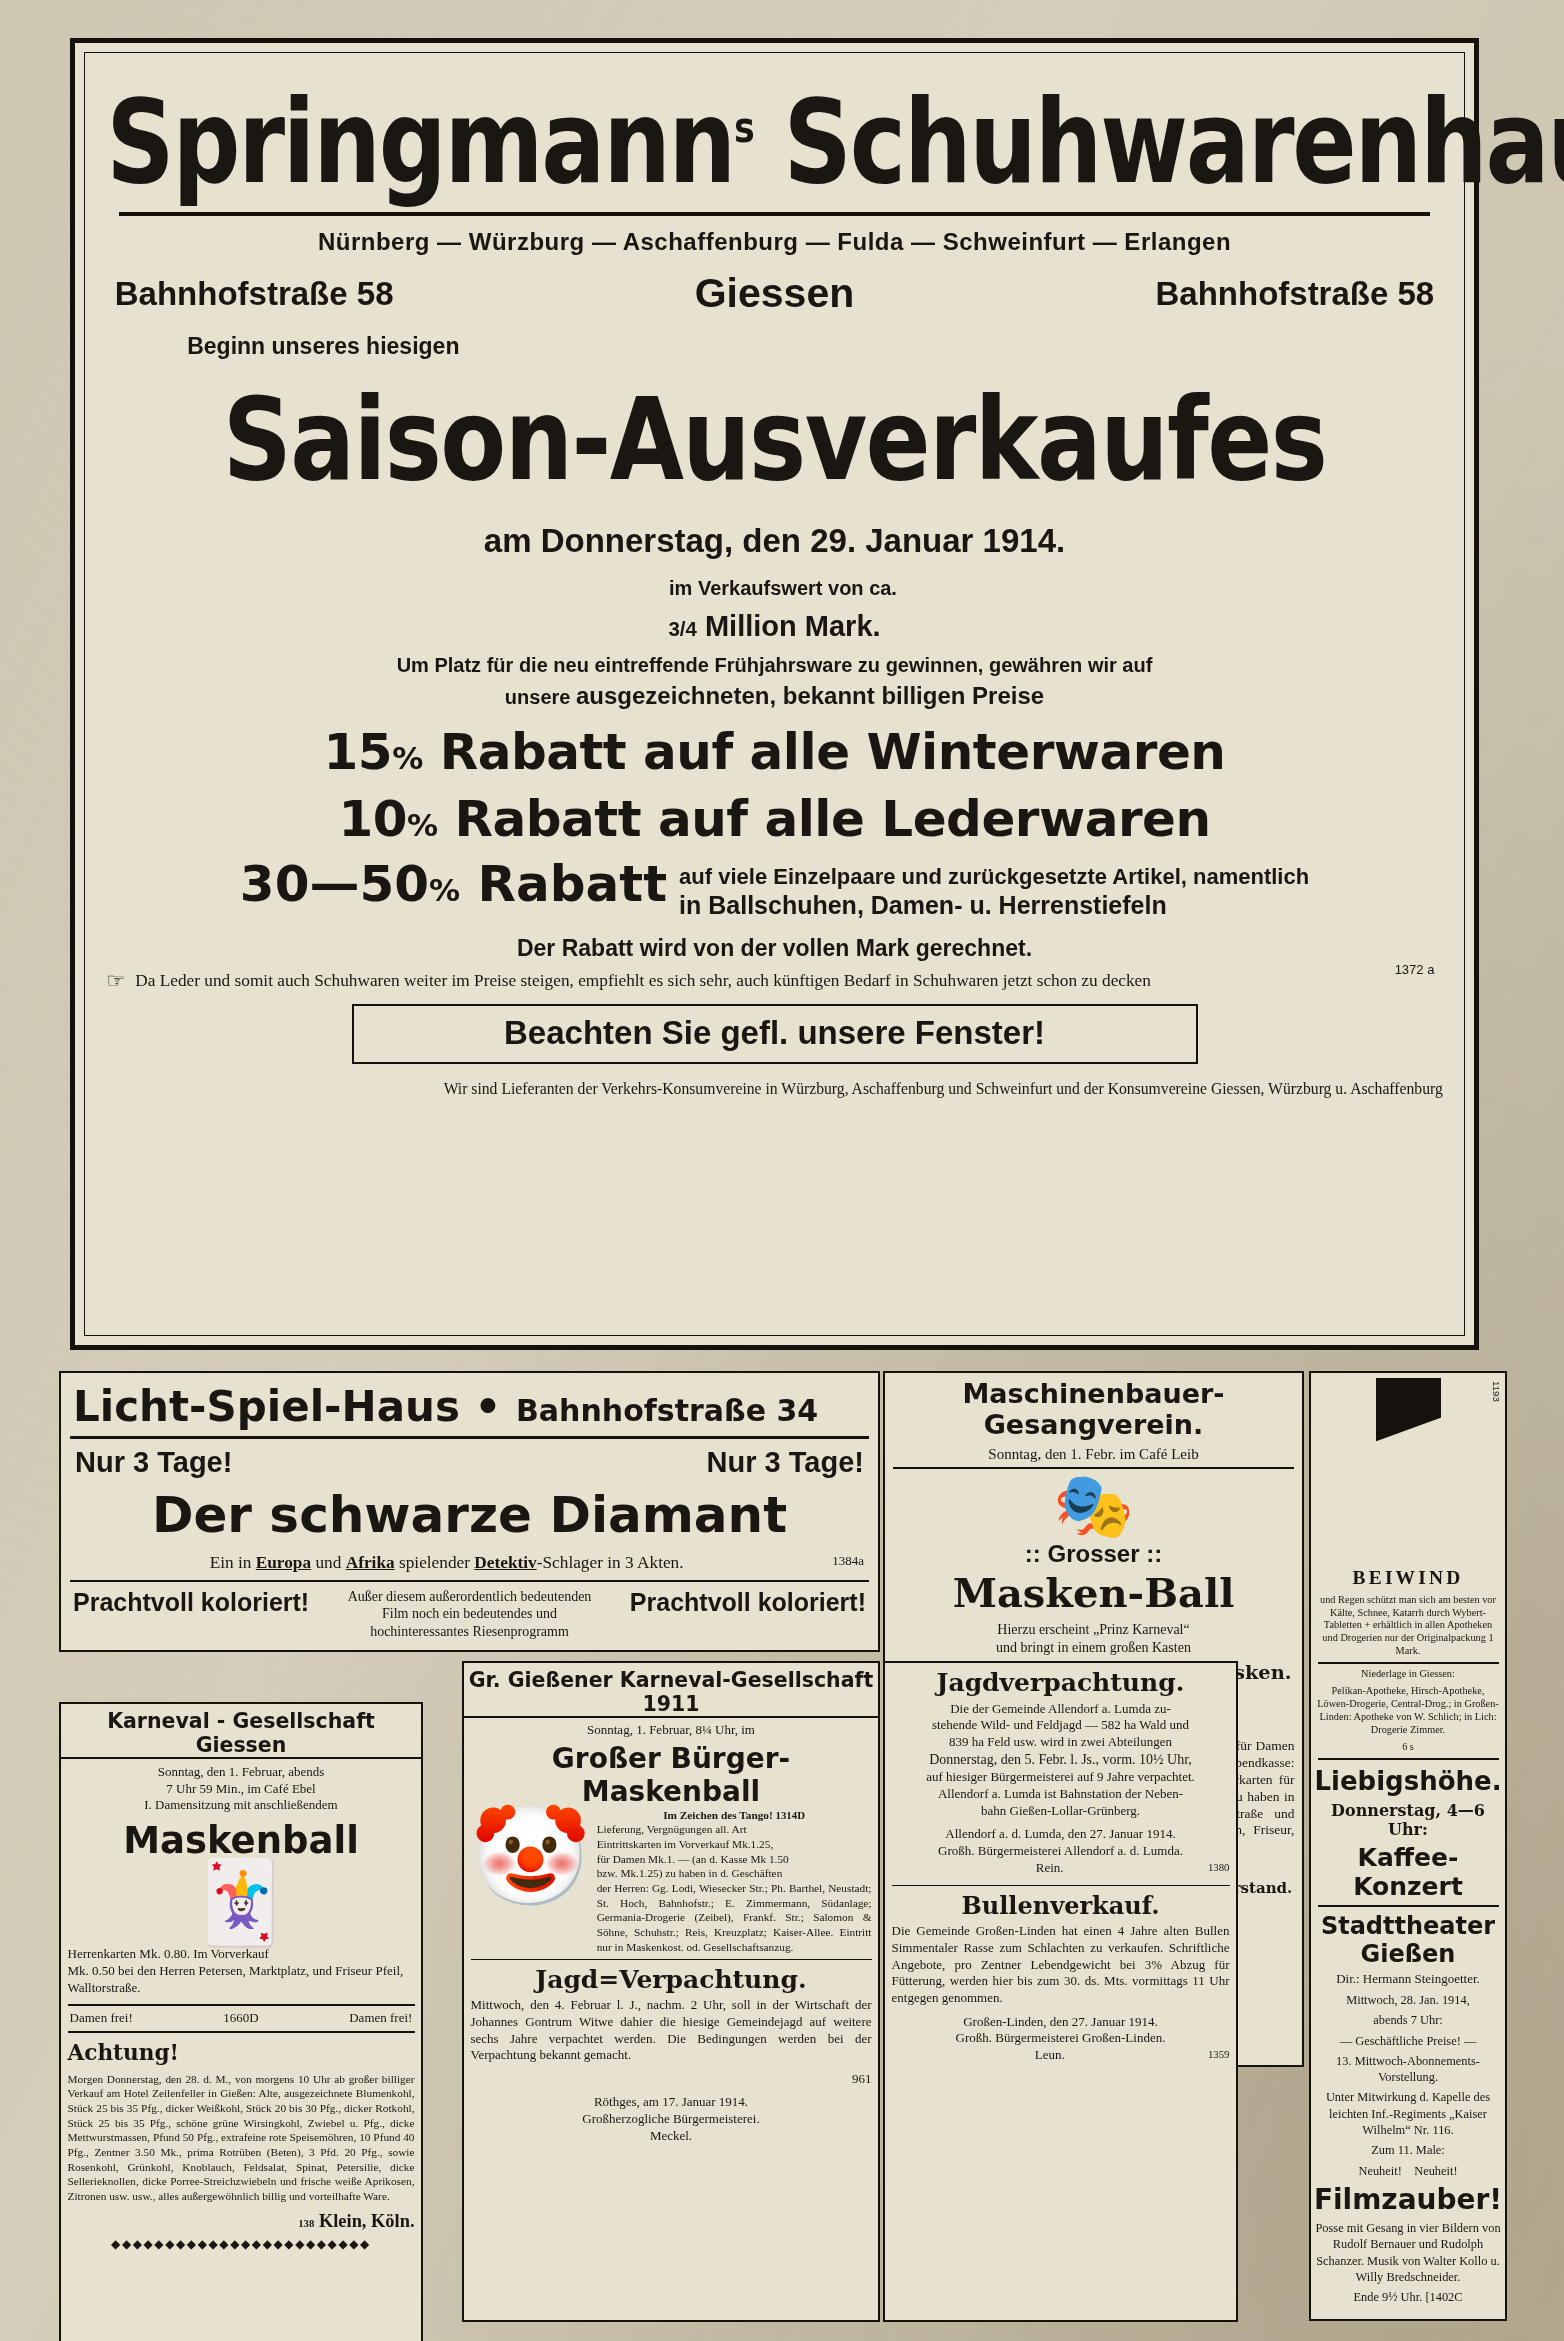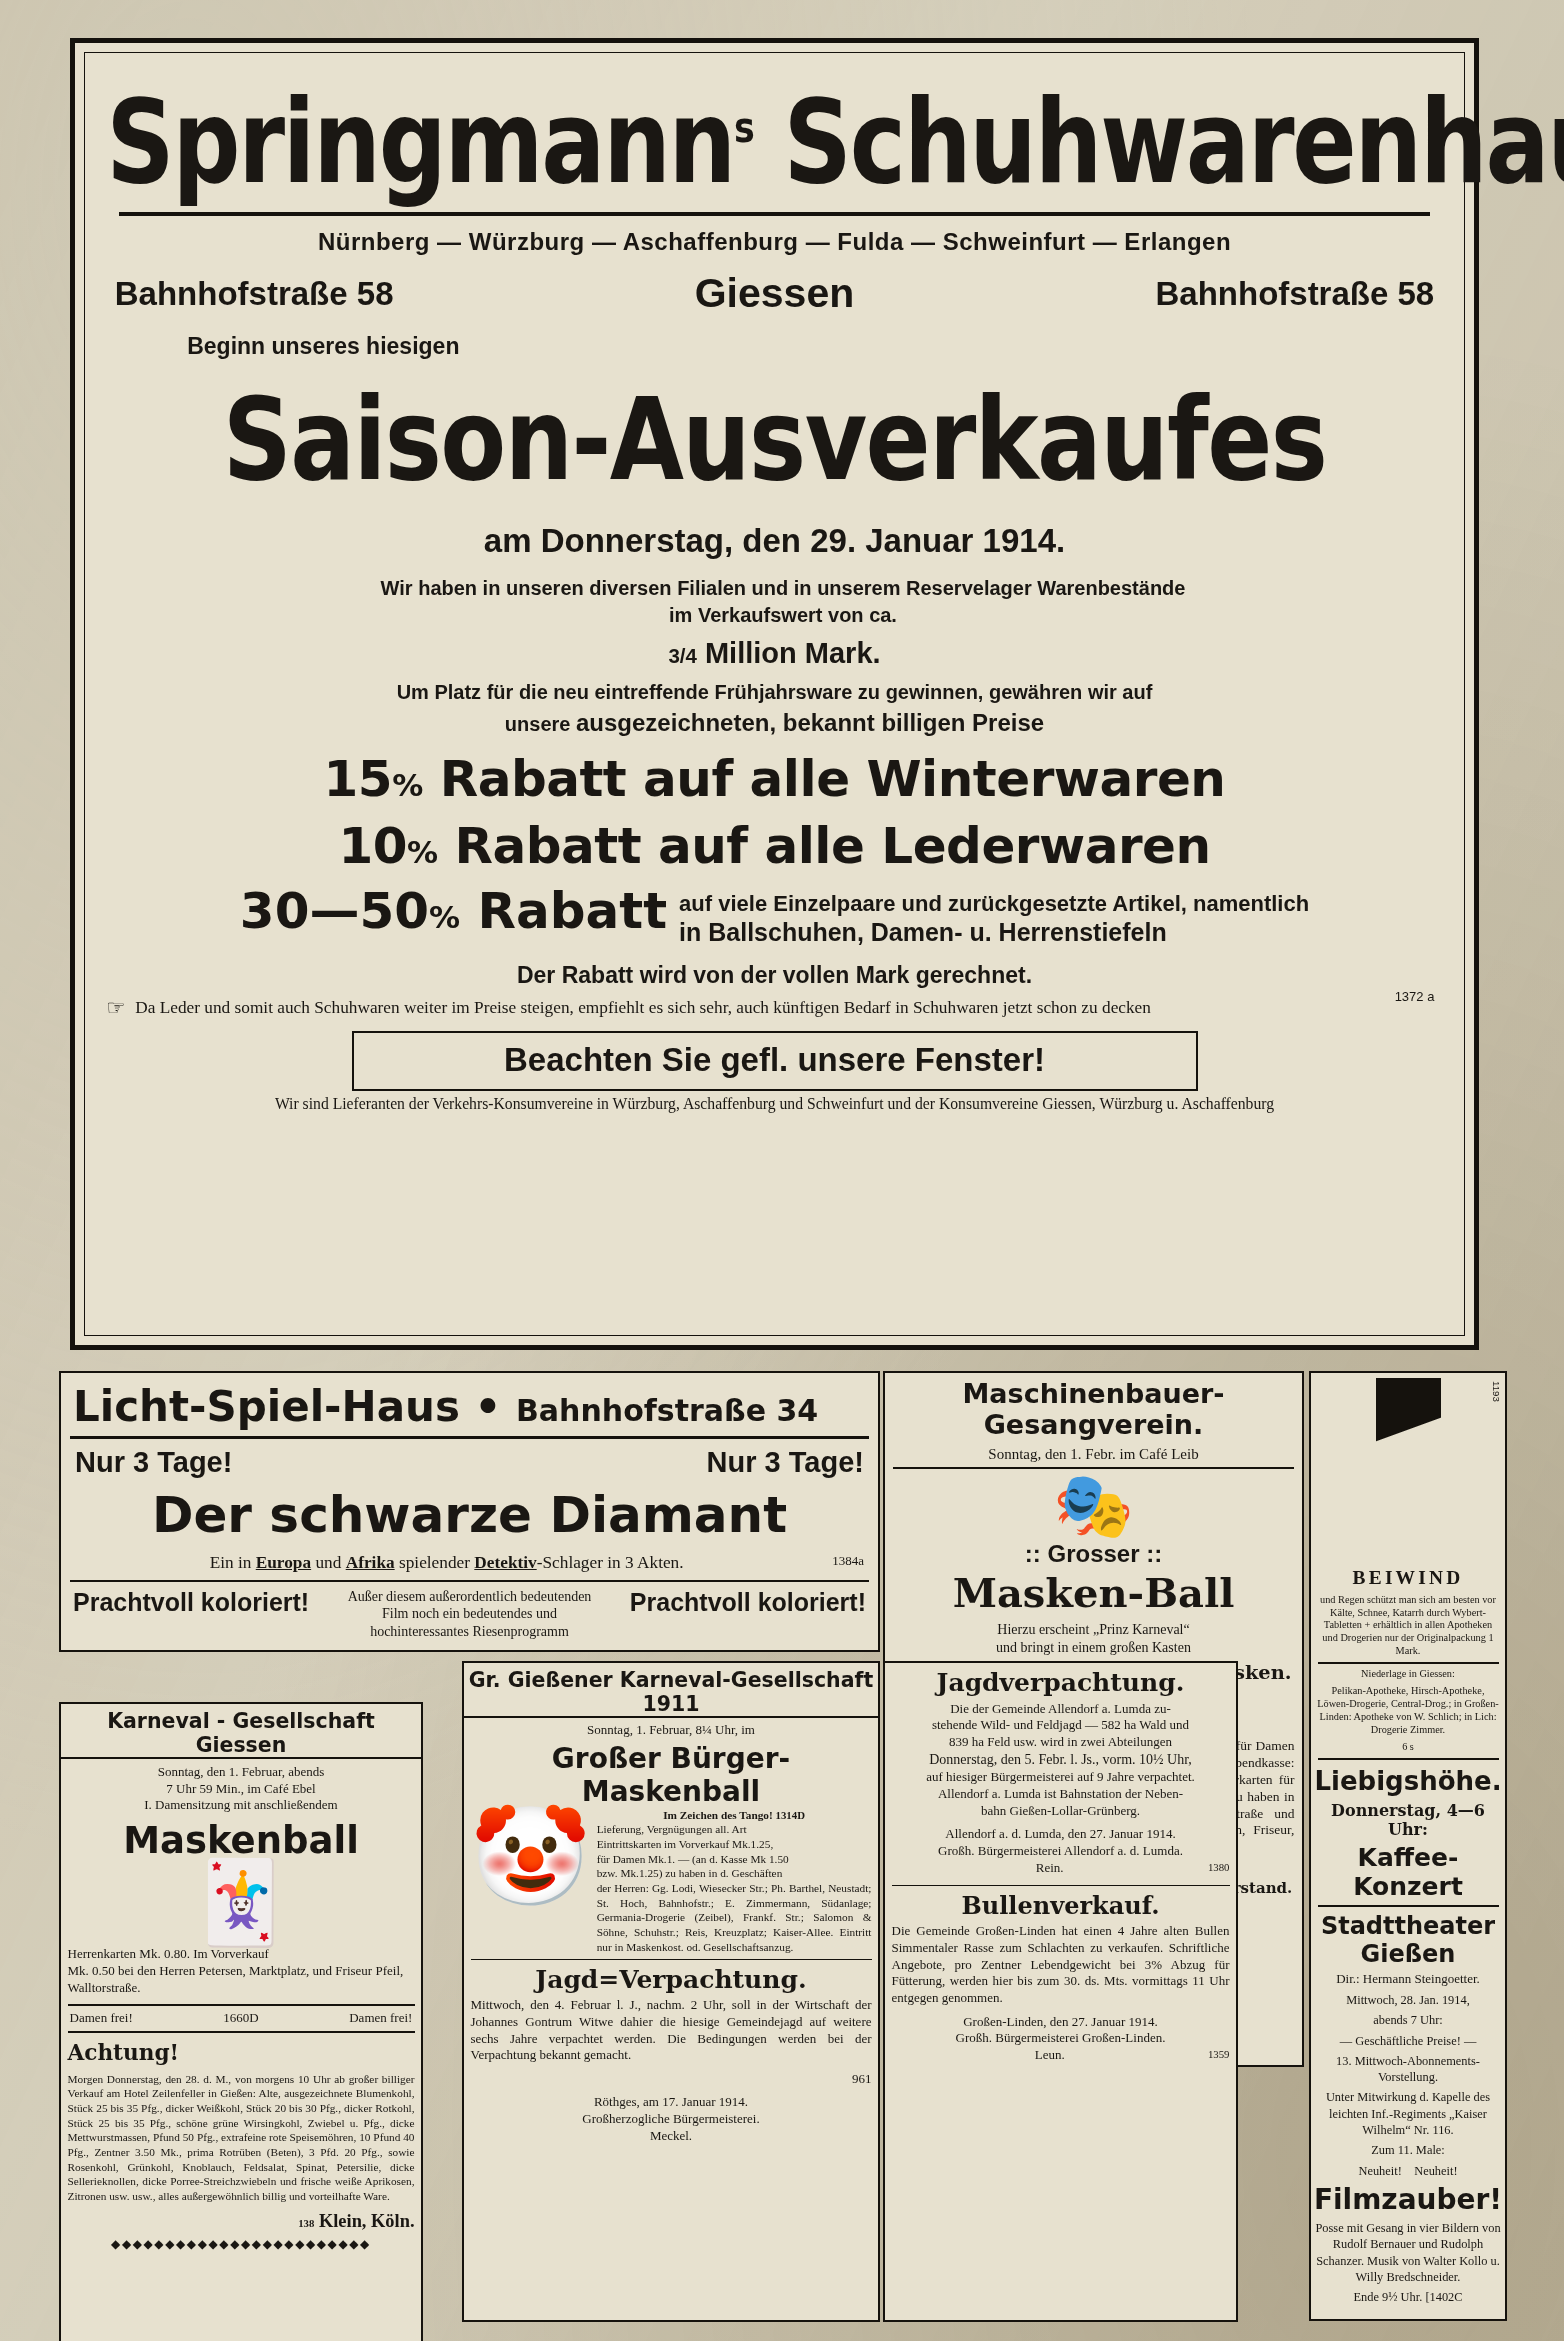--- a/index.html
+++ b/index.html
@@ -113,21 +113,21 @@
   .hand-row{
     display:flex;align-items:center;gap:9.7px;margin-top:5.4px;font-size:17.3px;
     font-family:"Liberation Serif",serif;
   }
   .hand{font-size:21.6px;}
   .fenster{
     margin:10.8px auto 0 auto;width:842px;border:2.7px solid #15120d;
     text-align:center;font-weight:bold;font-size:33px;padding:7.6px 0 9.7px 0;
   }
   .lieferanten{
-    text-align:center;font-family:"Liberation Serif",serif;font-size:15.7px;margin-top:4px;
+    text-align:right;font-family:"Liberation Serif",serif;font-size:15.7px;margin-top:16px;
   }
   .bx{border:2.2px solid #15120d;box-sizing:border-box;background:#e7e1cf;}
   .lsh{
     position:absolute;left:59px;top:1371px;width:821px;height:281px;
   }
   .lsh-title{
     font-family:"DejaVu Sans",sans-serif;font-weight:bold;font-size:42px;
     padding:8.6px 0 0 12px;white-space:nowrap;
   }
   .lsh-title .addr{font-size:30px;}
@@ -251,21 +251,20 @@
       <div class="street">Bahnhofstraße 58</div>
     </div>
 
     <div class="beginn">Beginn unseres hiesigen</div>
 
     <div class="saison">Saison-Ausverkaufes</div>
 
     <div class="donnerstag">am Donnerstag, den 29. Januar 1914.</div>
 
     <div class="para1">
-      <div>Wir haben in unseren diversen Filialen und in unserem Reservelager Warenbestände</div>
       <div>im Verkaufswert von ca.</div>
     </div>
 
     <div class="million">
       <span class="frac">3/4</span>
       <span>Million Mark.</span>
     </div>
 
     <div class="para2">
       <div>Um Platz für die neu eintreffende Frühjahrsware zu gewinnen, gewähren wir auf</div>

